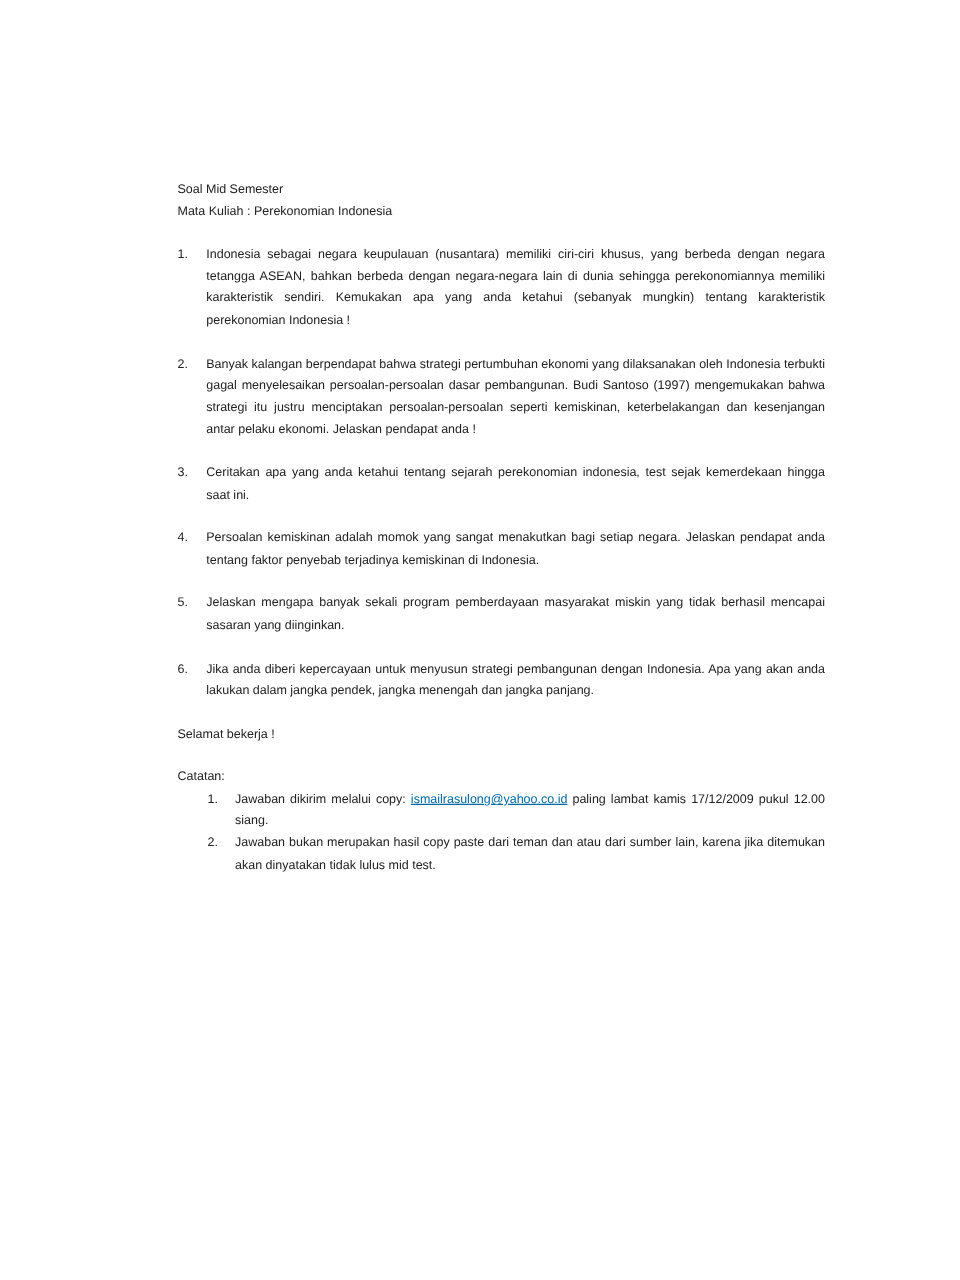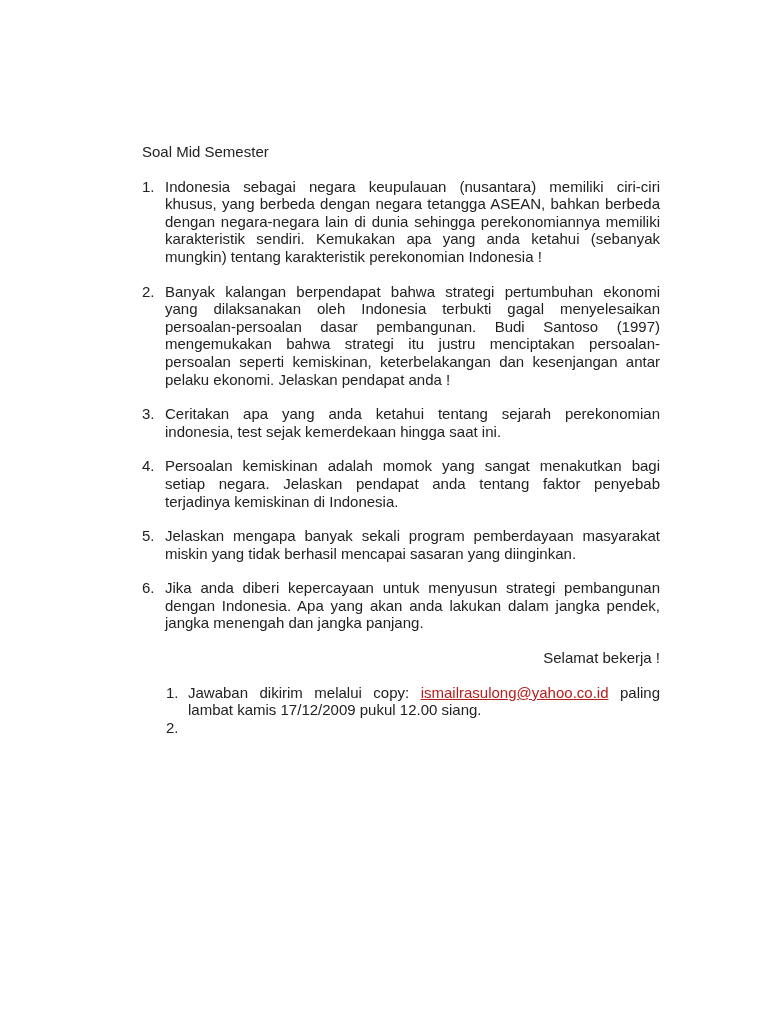--- a/index.html
+++ b/index.html
@@ -13,21 +13,21 @@
       position: relative;
       overflow: hidden;
       font-family: "Liberation Sans", sans-serif;
       color: #222222;
     }
     .page {
       position: absolute;
       left: 142px;
       top: 143px;
       width: 518px;
-      font-size: 15px;
+      font-size: 10px;
       line-height: 17.6px;
     }
     .header-line {
       margin: 0;
     }
     .questions {
       list-style: none;
       margin: 17px 0 0 0;
       padding: 0;
     }
@@ -36,21 +36,21 @@
       padding-left: 23px;
       margin-bottom: 17px;
       text-align: justify;
     }
     .q-num {
       position: absolute;
       left: 0;
       top: 0;
     }
     .closing {
-      text-align: right;
+      text-align: left;
       margin: 0 0 17px 0;
     }
     .notes-label {
       margin: 0;
     }
     .notes {
       list-style: none;
       margin: 0;
       padding: 0;
     }
@@ -58,29 +58,30 @@
       position: relative;
       padding-left: 46px;
       text-align: justify;
     }
     .note-num {
       position: absolute;
       left: 24px;
       top: 0;
     }
     .email-link {
-      color: #b91c1c;
+      color: #0369a1;
       text-decoration: underline;
     }
   </style>
 </head>
 <body>
 
 <div class="page">
   <p class="header-line">Soal Mid Semester</p>
+  <p class="header-line">Mata Kuliah : Perekonomian Indonesia</p>
 
   <ol class="questions">
     <li class="question">
       <span class="q-num">1.</span>
       <span>Indonesia sebagai negara keupulauan (nusantara) memiliki ciri-ciri khusus, yang berbeda dengan negara tetangga ASEAN, bahkan berbeda dengan negara-negara lain di dunia sehingga perekonomiannya memiliki karakteristik sendiri. Kemukakan apa yang anda ketahui (sebanyak mungkin) tentang karakteristik perekonomian Indonesia !</span>
     </li>
     <li class="question">
       <span class="q-num">2.</span>
       <span>Banyak kalangan berpendapat bahwa strategi pertumbuhan ekonomi yang dilaksanakan oleh Indonesia terbukti gagal menyelesaikan persoalan-persoalan dasar pembangunan. Budi Santoso (1997) mengemukakan bahwa strategi itu justru menciptakan persoalan-persoalan seperti kemiskinan, keterbelakangan dan kesenjangan antar pelaku ekonomi. Jelaskan pendapat anda !</span>
     </li>
@@ -97,22 +98,24 @@
       <span>Jelaskan mengapa banyak sekali program pemberdayaan masyarakat miskin yang tidak berhasil mencapai sasaran yang diinginkan.</span>
     </li>
     <li class="question">
       <span class="q-num">6.</span>
       <span>Jika anda diberi kepercayaan untuk menyusun strategi pembangunan dengan Indonesia. Apa yang akan anda lakukan dalam jangka pendek, jangka menengah dan jangka panjang.</span>
     </li>
   </ol>
 
   <p class="closing">Selamat bekerja !</p>
 
+  <p class="notes-label">Catatan:</p>
   <ol class="notes">
     <li class="note">
       <span class="note-num">1.</span>
       <span>Jawaban dikirim melalui copy: </span><a class="email-link">ismailrasulong@yahoo.co.id</a><span> paling lambat kamis 17/12/2009 pukul 12.00 siang.</span>
     </li>
     <li class="note">
       <span class="note-num">2.</span>
+      <span>Jawaban bukan merupakan hasil copy paste dari teman dan atau dari sumber lain, karena jika ditemukan akan dinyatakan tidak lulus mid test.</span>
     </li>
   </ol>
 </div>
 
 </body></html>

